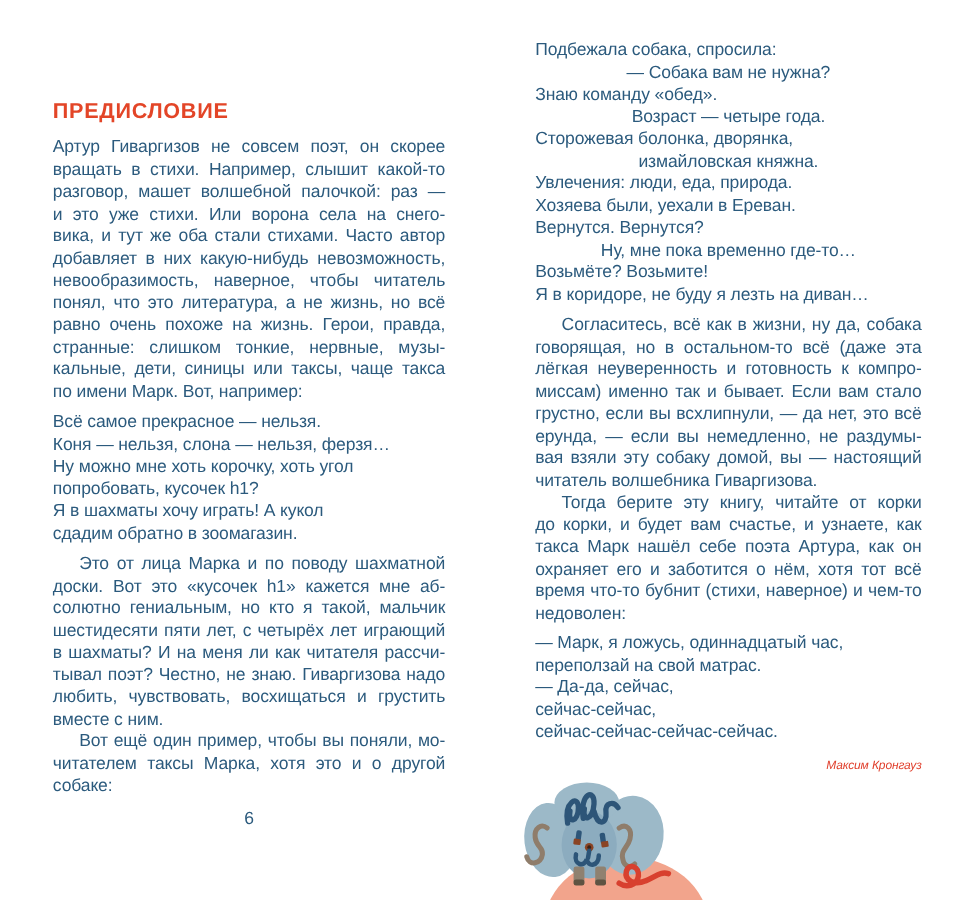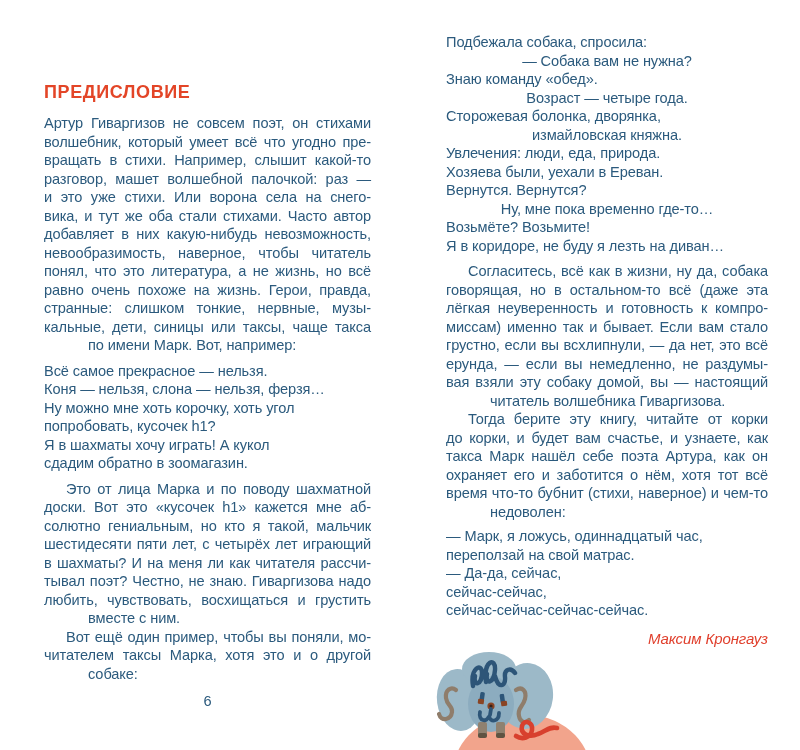--- a/index.html
+++ b/index.html
@@ -21,60 +21,59 @@
     color: var(--heading, #e34527);
     font-size: 18px;
     font-weight: bold;
     letter-spacing: 0.6px;
     margin: 0 0 12px 0;
     line-height: 20px;
   }
 
   .line { min-height: 18.5px; }
   .just .line { text-align: justify; text-align-last: justify; }
-  .just .line.last { text-align-last: left; margin-left: 44px; }
+  .just .line.last { text-align-last: left; }
   .line.r { text-align: center; }
   .indent .line:first-child { padding-left: 22px; }
 
   .poem-chess { margin: 7px 0; }
   .poem-mark { margin-top: 6px; }
   .para-reflection { margin-top: 7px; }
 
   .pagenum {
     margin-top: 9px;
     text-align: center;
     font-size: 14.6px;
     color: var(--body, #2b5a7d);
   }
 
   .signature {
     margin-top: 10px;
     text-align: right;
     font-style: italic;
-    font-size: 15px;
+    font-size: 10px;
     color: var(--signature, #e03f2c);
   }
 
   .illustration {
     position: absolute;
     left: 428px; top: 646px;
     width: 210px; height: 104px;
     overflow: hidden;
   }
 </style>
 </head>
 <body>
 
 <div class="page">
 
   <div class="col col-left">
     <h1 class="heading">ПРЕДИСЛОВИЕ</h1>
     <div class="para just">
-        <div class="line">Артур Гиваргизов не совсем поэт, он стихами</div>
-        <div class="line">волшебник, который умеет всё что угодно пре-</div>
+        <div class="line">Артур Гиваргизов не совсем поэт, он скорее</div>
         <div class="line">вращать в стихи. Например, слышит какой-то</div>
         <div class="line">разговор, машет волшебной палочкой: раз —</div>
         <div class="line">и это уже стихи. Или ворона села на снего-</div>
         <div class="line">вика, и тут же оба стали стихами. Часто автор</div>
         <div class="line">добавляет в них какую-нибудь невозможность,</div>
         <div class="line">невообразимость, наверное, чтобы читатель</div>
         <div class="line">понял, что это литература, а не жизнь, но всё</div>
         <div class="line">равно очень похоже на жизнь. Герои, правда,</div>
         <div class="line">странные: слишком тонкие, нервные, музы-</div>
         <div class="line">кальные, дети, синицы или таксы, чаще такса</div>

